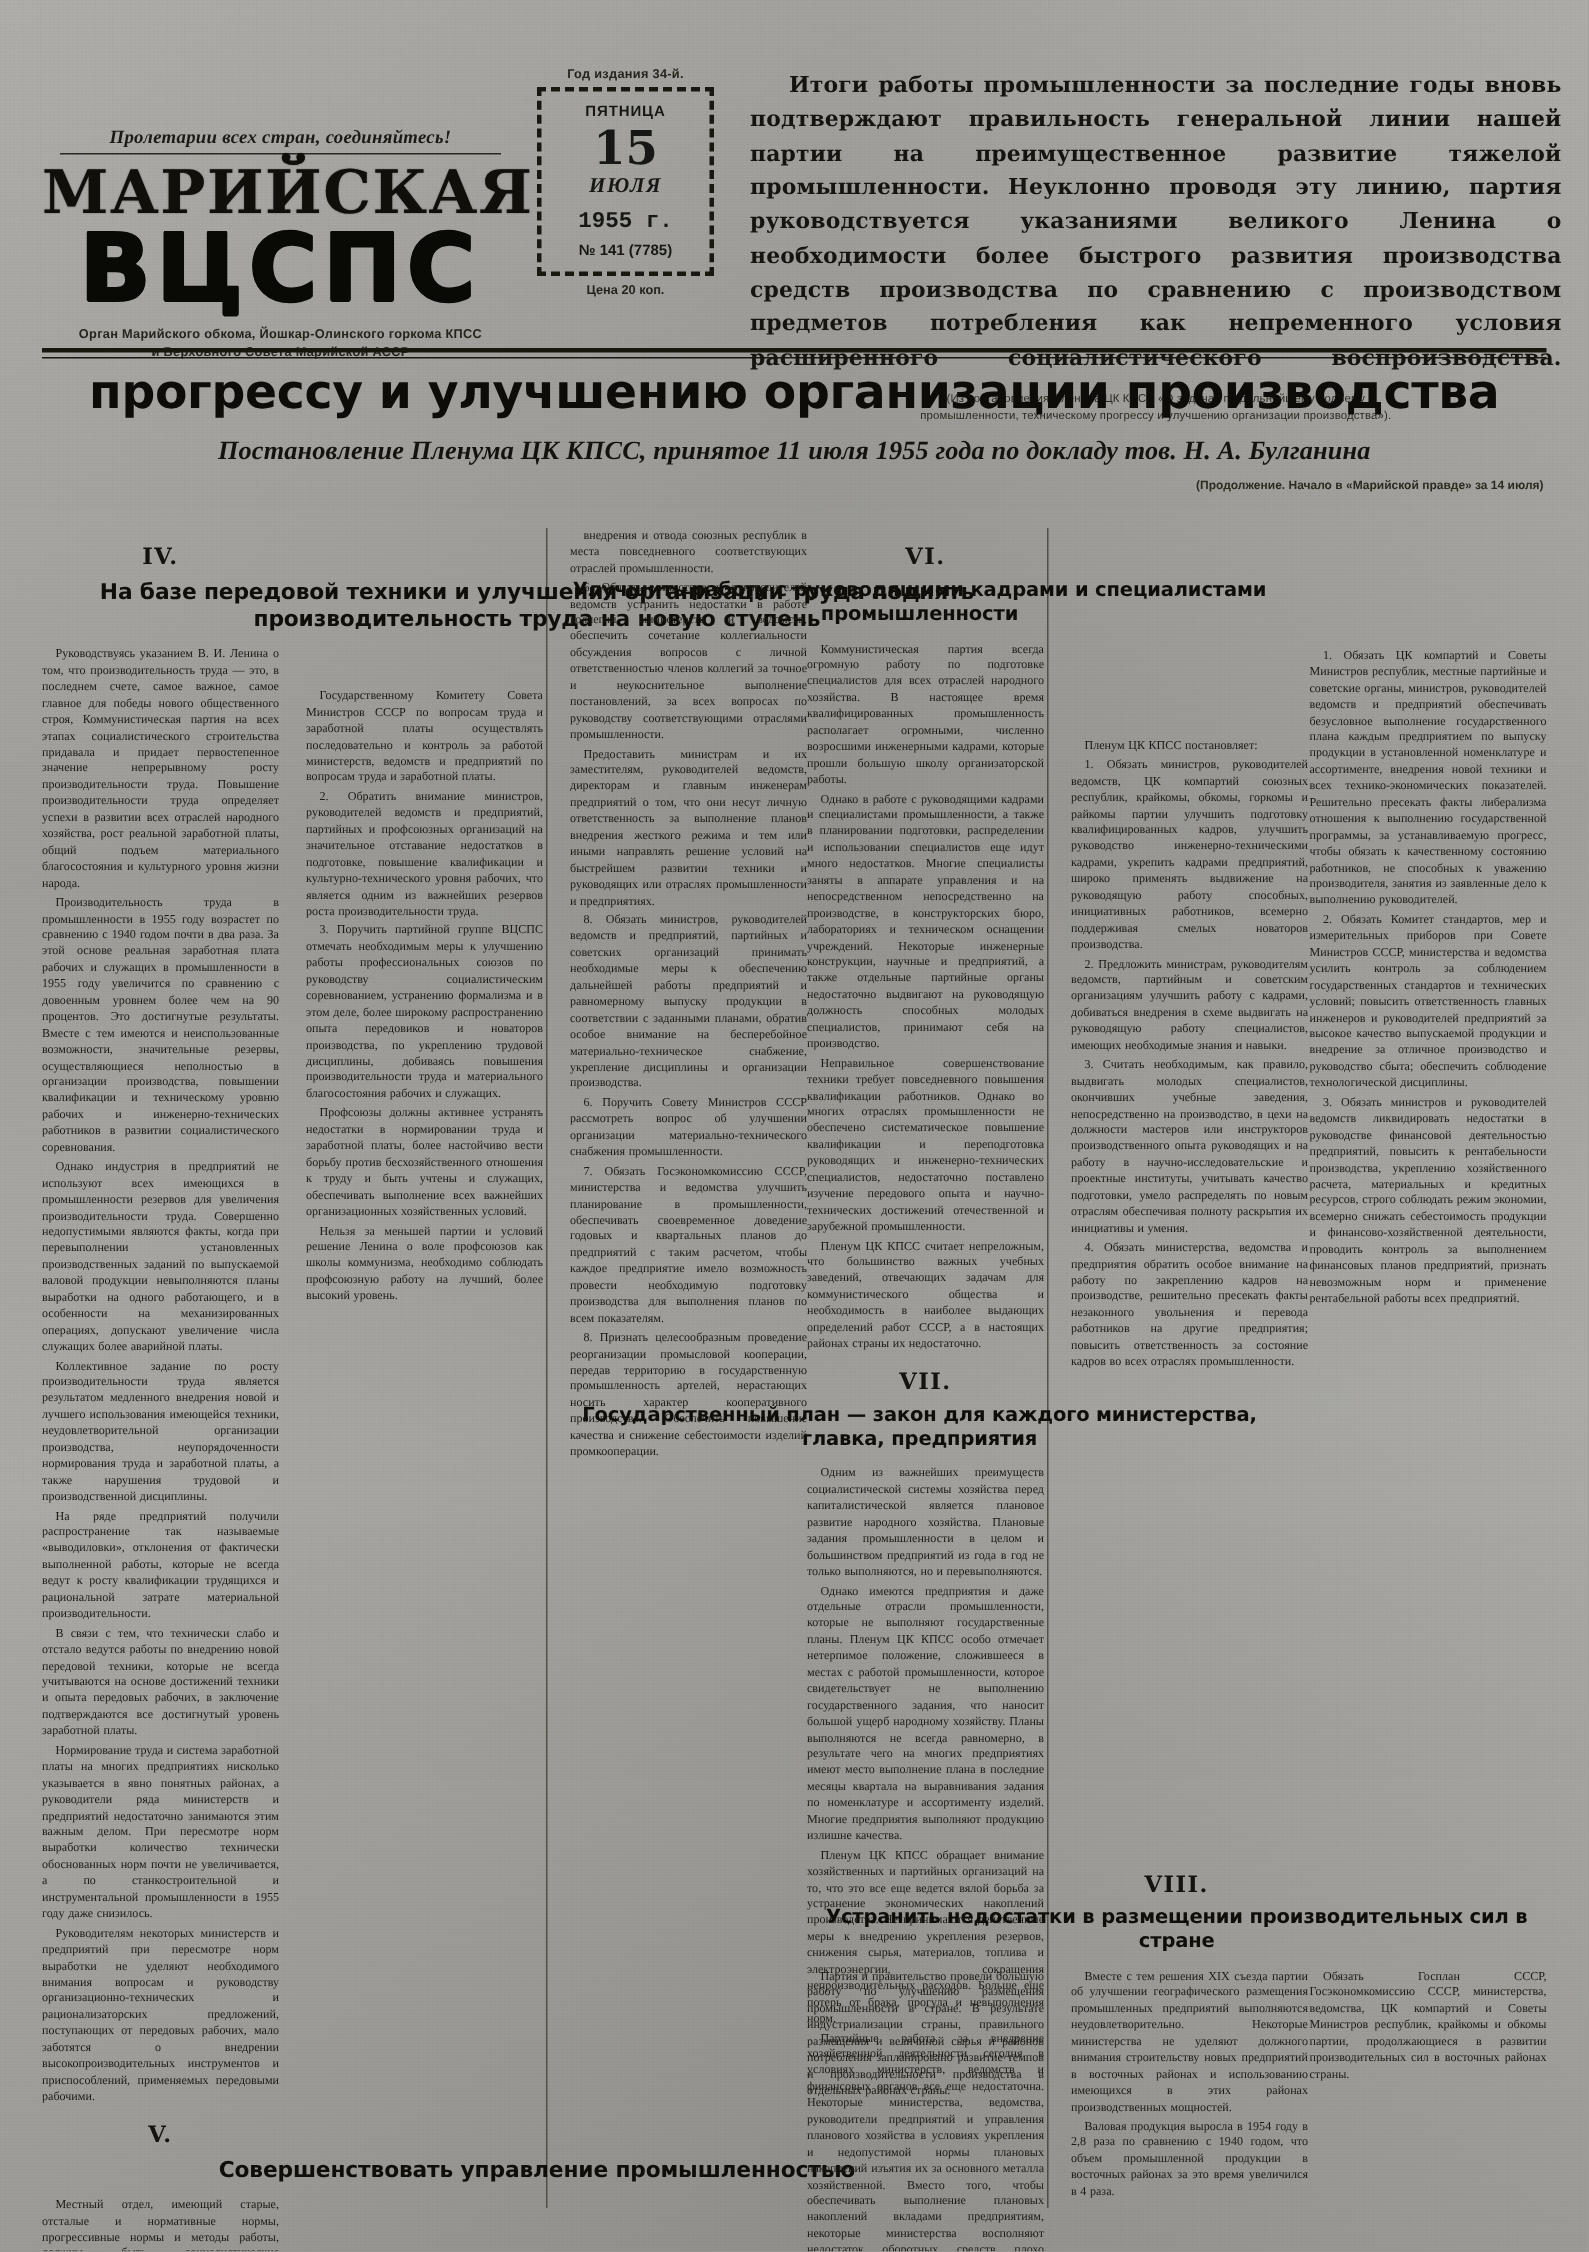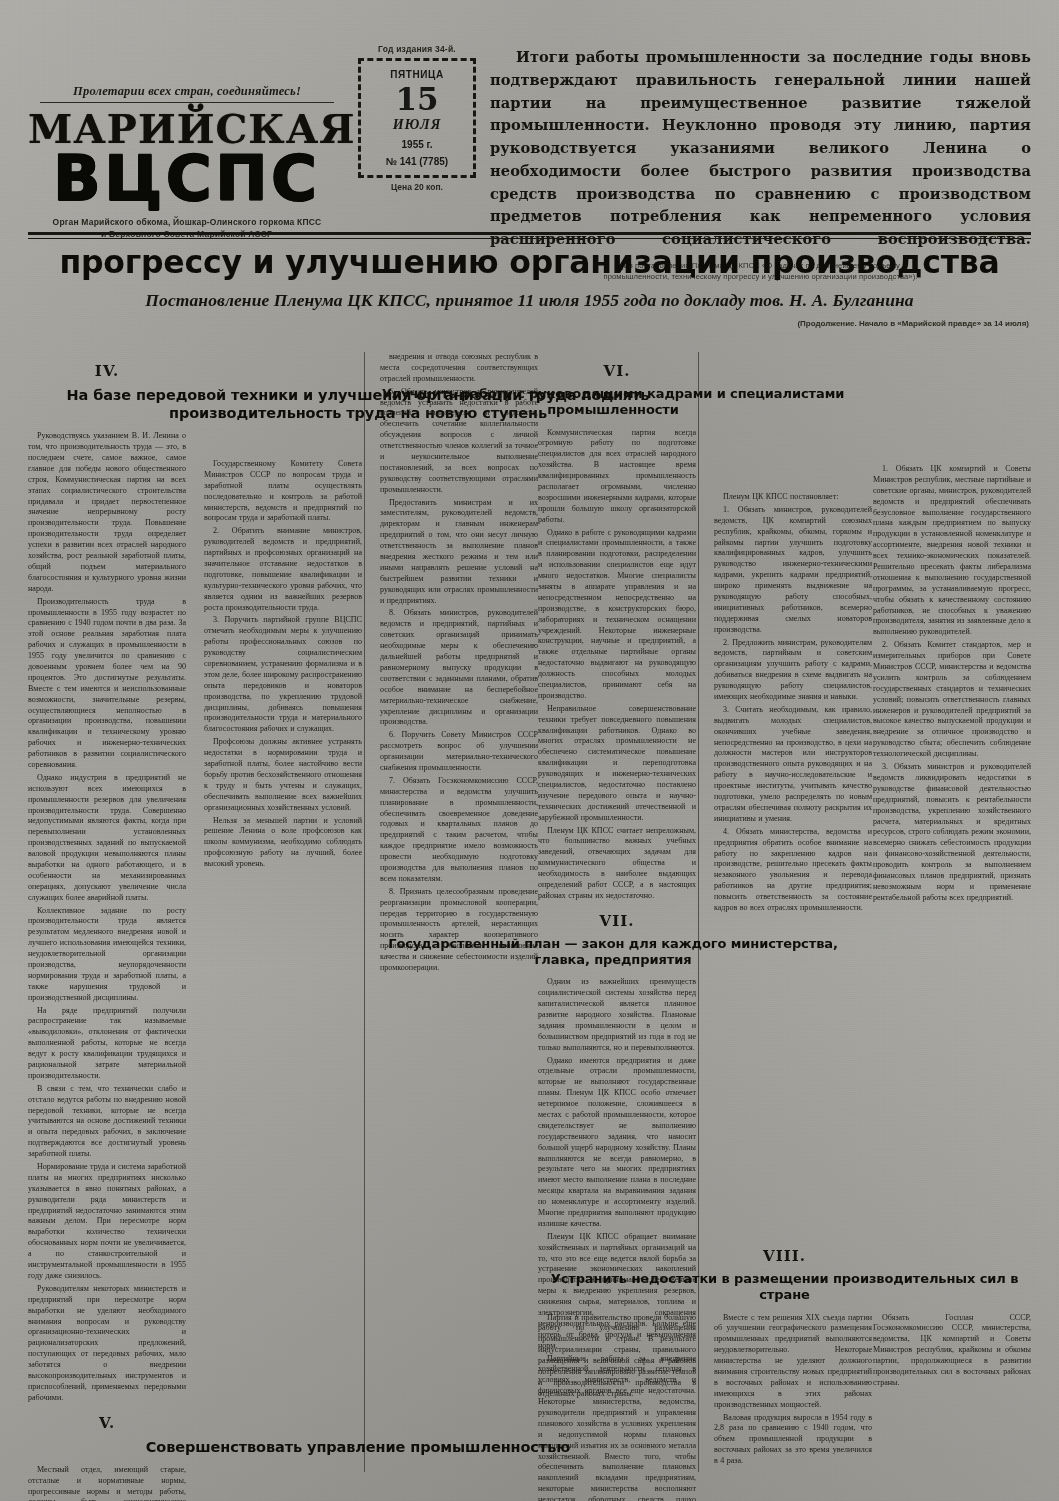--- a/index.html
+++ b/index.html
@@ -126,43 +126,43 @@
     margin: 3px 0 1px 0;
   }
   .date-month {
     font-family: "Liberation Serif", serif;
     font-style: italic;
     font-weight: bold;
     font-size: 14px;
     letter-spacing: 1px;
   }
   .date-year {
-    font-family: Liberation Sans, sans-serif;
-    font-weight: bold;
-    font-size: 10px;
+    font-family: Liberation Mono, monospace;
+    font-weight: bold;
+    font-size: 15px;
     margin-top: 6px;
   }
   .date-issue {
     font-family: "Liberation Sans", sans-serif;
     font-weight: bold;
     font-size: 10px;
     margin-top: 6px;
   }
   .date-price {
     font-family: "Liberation Sans", sans-serif;
     font-weight: bold;
     font-size: 8.5px;
     margin-top: 4px;
     color: #26251c;
   }
 
   
   .mh-edit {
     position: absolute;
-    left: 462px; top: 2px;
+    left: 472px; top: 2px;
     width: 541px;
   }
   .mh-edit p {
     margin: 0;
     font-family: "DejaVu Serif", serif;
     font-weight: bold;
     font-size: 14.6px;
     line-height: 1.56;
     text-align: justify;
     text-align-last: justify;
@@ -354,21 +354,21 @@
           <p class="b">Государственному Комитету Совета Министров СССР по вопросам труда и заработной платы осуществлять последовательно и контроль за работой министерств, ведомств и предприятий по вопросам труда и заработной платы.</p>
           <p class="b">2. Обратить внимание министров, руководителей ведомств и предприятий, партийных и профсоюзных организаций на значительное отставание недостатков в подготовке, повышение квалификации и культурно-технического уровня рабочих, что является одним из важнейших резервов роста производительности труда.</p>
           <p class="b">3. Поручить партийной группе ВЦСПС отмечать необходимым меры к улучшению работы профессиональных союзов по руководству социалистическим соревнованием, устранению формализма и в этом деле, более широкому распространению опыта передовиков и новаторов производства, по укреплению трудовой дисциплины, добиваясь повышения производительности труда и материального благосостояния рабочих и служащих.</p>
           <p class="b">Профсоюзы должны активнее устранять недостатки в нормировании труда и заработной платы, более настойчиво вести борьбу против бесхозяйственного отношения к труду и быть учтены и служащих, обеспечивать выполнение всех важнейших организационных хозяйственных условий.</p>
           <p class="b">Нельзя за меньшей партии и условий решение Ленина о воле профсоюзов как школы коммунизма, необходимо соблюдать профсоюзную работу на лучший, более высокий уровень.</p>
         </div>
     </div>
 
     <div class="col" style="left:352px">
       <div id="c3">
-          <p class="b">внедрения и отвода союзных республик в места сосредоточения соответствующих отраслей промышленности.</p>
+          <p class="b">внедрения и отвода союзных республик в места повседневного соответствующих отраслей промышленности.</p>
           <p class="b">6. Обязать министров и руководителей ведомств устранить недостатки в работе коллегий министерств и ведомств, обеспечить сочетание коллегиальности обсуждения вопросов с личной ответственностью членов коллегий за точное и неукоснительное выполнение постановлений, за всех вопросах по руководству соответствующими отраслями промышленности.</p>
           <p class="b">Предоставить министрам и их заместителям, руководителей ведомств, директорам и главным инженерам предприятий о том, что они несут личную ответственность за выполнение планов внедрения жесткого режима и тем или иными направлять решение условий на быстрейшем развитии техники и руководящих или отраслях промышленности и предприятиях.</p>
           <p class="b">8. Обязать министров, руководителей ведомств и предприятий, партийных и советских организаций принимать необходимые меры к обеспечению дальнейшей работы предприятий и равномерному выпуску продукции в соответствии с заданными планами, обратив особое внимание на бесперебойное материально-техническое снабжение, укрепление дисциплины и организации производства.</p>
           <p class="b">6. Поручить Совету Министров СССР рассмотреть вопрос об улучшении организации материально-технического снабжения промышленности.</p>
           <p class="b">7. Обязать Госэкономкомиссию СССР, министерства и ведомства улучшить планирование в промышленности, обеспечивать своевременное доведение годовых и квартальных планов до предприятий с таким расчетом, чтобы каждое предприятие имело возможность провести необходимую подготовку производства для выполнения планов по всем показателям.</p>
           <p class="b">8. Признать целесообразным проведение реорганизации промысловой кооперации, передав территорию в государственную промышленность артелей, нерастающих носить характер кооперативного производства. Обеспечить повышение качества и снижение себестоимости изделий промкооперации.</p>
         </div>
     </div>
 
     <div class="col" style="left:510px">
@@ -394,21 +394,21 @@
       <div id="c5" style="margin-top:140px">
           <p class="b">Пленум ЦК КПСС постановляет:</p>
           <p class="b">1. Обязать министров, руководителей ведомств, ЦК компартий союзных республик, крайкомы, обкомы, горкомы и райкомы партии улучшить подготовку квалифицированных кадров, улучшить руководство инженерно-техническими кадрами, укрепить кадрами предприятий, широко применять выдвижение на руководящую работу способных, инициативных работников, всемерно поддерживая смелых новаторов производства.</p>
           <p class="b">2. Предложить министрам, руководителям ведомств, партийным и советским организациям улучшить работу с кадрами, добиваться внедрения в схеме выдвигать на руководящую работу специалистов, имеющих необходимые знания и навыки.</p>
           <p class="b">3. Считать необходимым, как правило, выдвигать молодых специалистов, окончивших учебные заведения, непосредственно на производство, в цехи на должности мастеров или инструкторов производственного опыта руководящих и на работу в научно-исследовательские и проектные институты, учитывать качество подготовки, умело распределять по новым отраслям обеспечивая полноту раскрытия их инициативы и умения.</p>
           <p class="b">4. Обязать министерства, ведомства и предприятия обратить особое внимание на работу по закреплению кадров на производстве, решительно пресекать факты незаконного увольнения и перевода работников на другие предприятия; повысить ответственность за состояние кадров во всех отраслях промышленности.</p>
         </div>
     </div>
 
     <div class="col" style="left:845px">
-      <div id="c6" style="margin-top:112px">
+      <div id="c6" style="margin-top:80px">
           <p class="b">1. Обязать ЦК компартий и Советы Министров республик, местные партийные и советские органы, министров, руководителей ведомств и предприятий обеспечивать безусловное выполнение государственного плана каждым предприятием по выпуску продукции в установленной номенклатуре и ассортименте, внедрения новой техники и всех технико-экономических показателей. Решительно пресекать факты либерализма отношения к выполнению государственной программы, за устанавливаемую прогресс, чтобы обязать к качественному состоянию работников, не способных к уважению производителя, занятия из заявленные дело к выполнению руководителей.</p>
           <p class="b">2. Обязать Комитет стандартов, мер и измерительных приборов при Совете Министров СССР, министерства и ведомства усилить контроль за соблюдением государственных стандартов и технических условий; повысить ответственность главных инженеров и руководителей предприятий за высокое качество выпускаемой продукции и внедрение за отличное производство и руководство сбыта; обеспечить соблюдение технологической дисциплины.</p>
           <p class="b">3. Обязать министров и руководителей ведомств ликвидировать недостатки в руководстве финансовой деятельностью предприятий, повысить к рентабельности производства, укреплению хозяйственного расчета, материальных и кредитных ресурсов, строго соблюдать режим экономии, всемерно снижать себестоимость продукции и финансово-хозяйственной деятельности, проводить контроль за выполнением финансовых планов предприятий, признать невозможным норм и применение рентабельной работы всех предприятий.</p>
         </div>
     </div>
 
   <div style="position: absolute; left: 510px; top: 885px; width: 493px;">
         <div class="sec-num">VIII.</div>
         <div class="sec-head small">Устранить недостатки в размещении производительных сил в стране</div>
         <div style="position: relative; height: 210px;">

